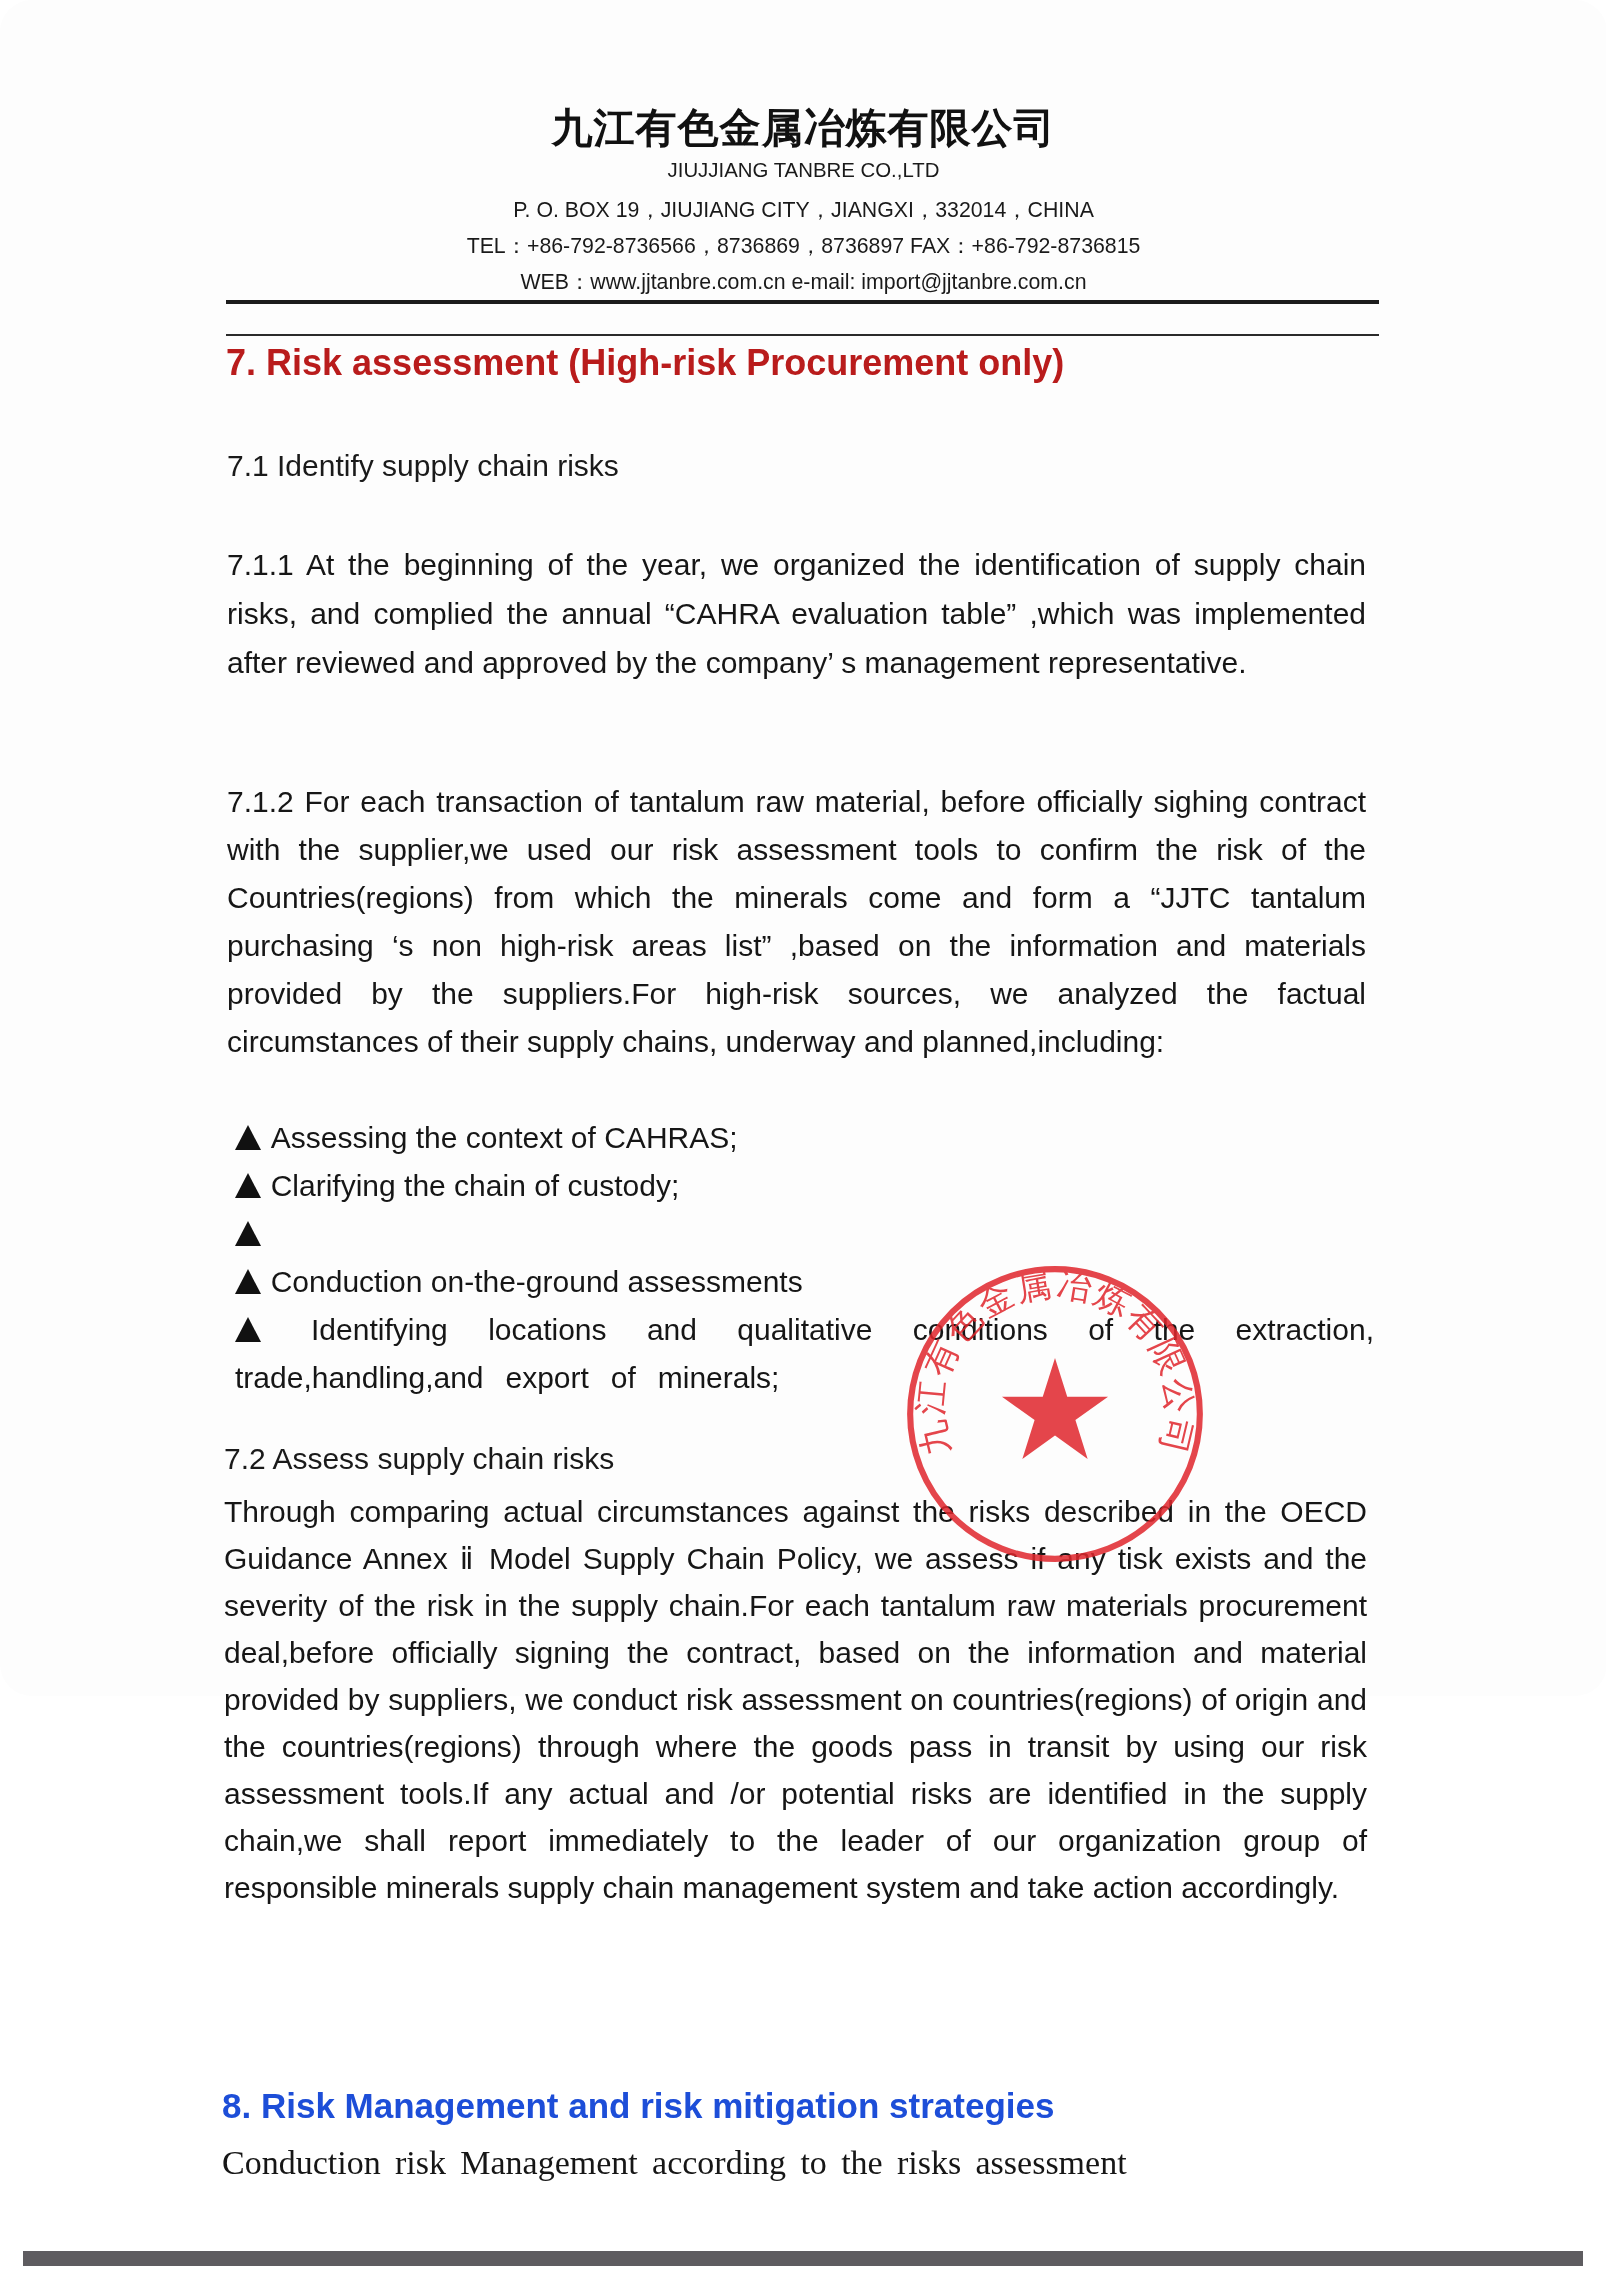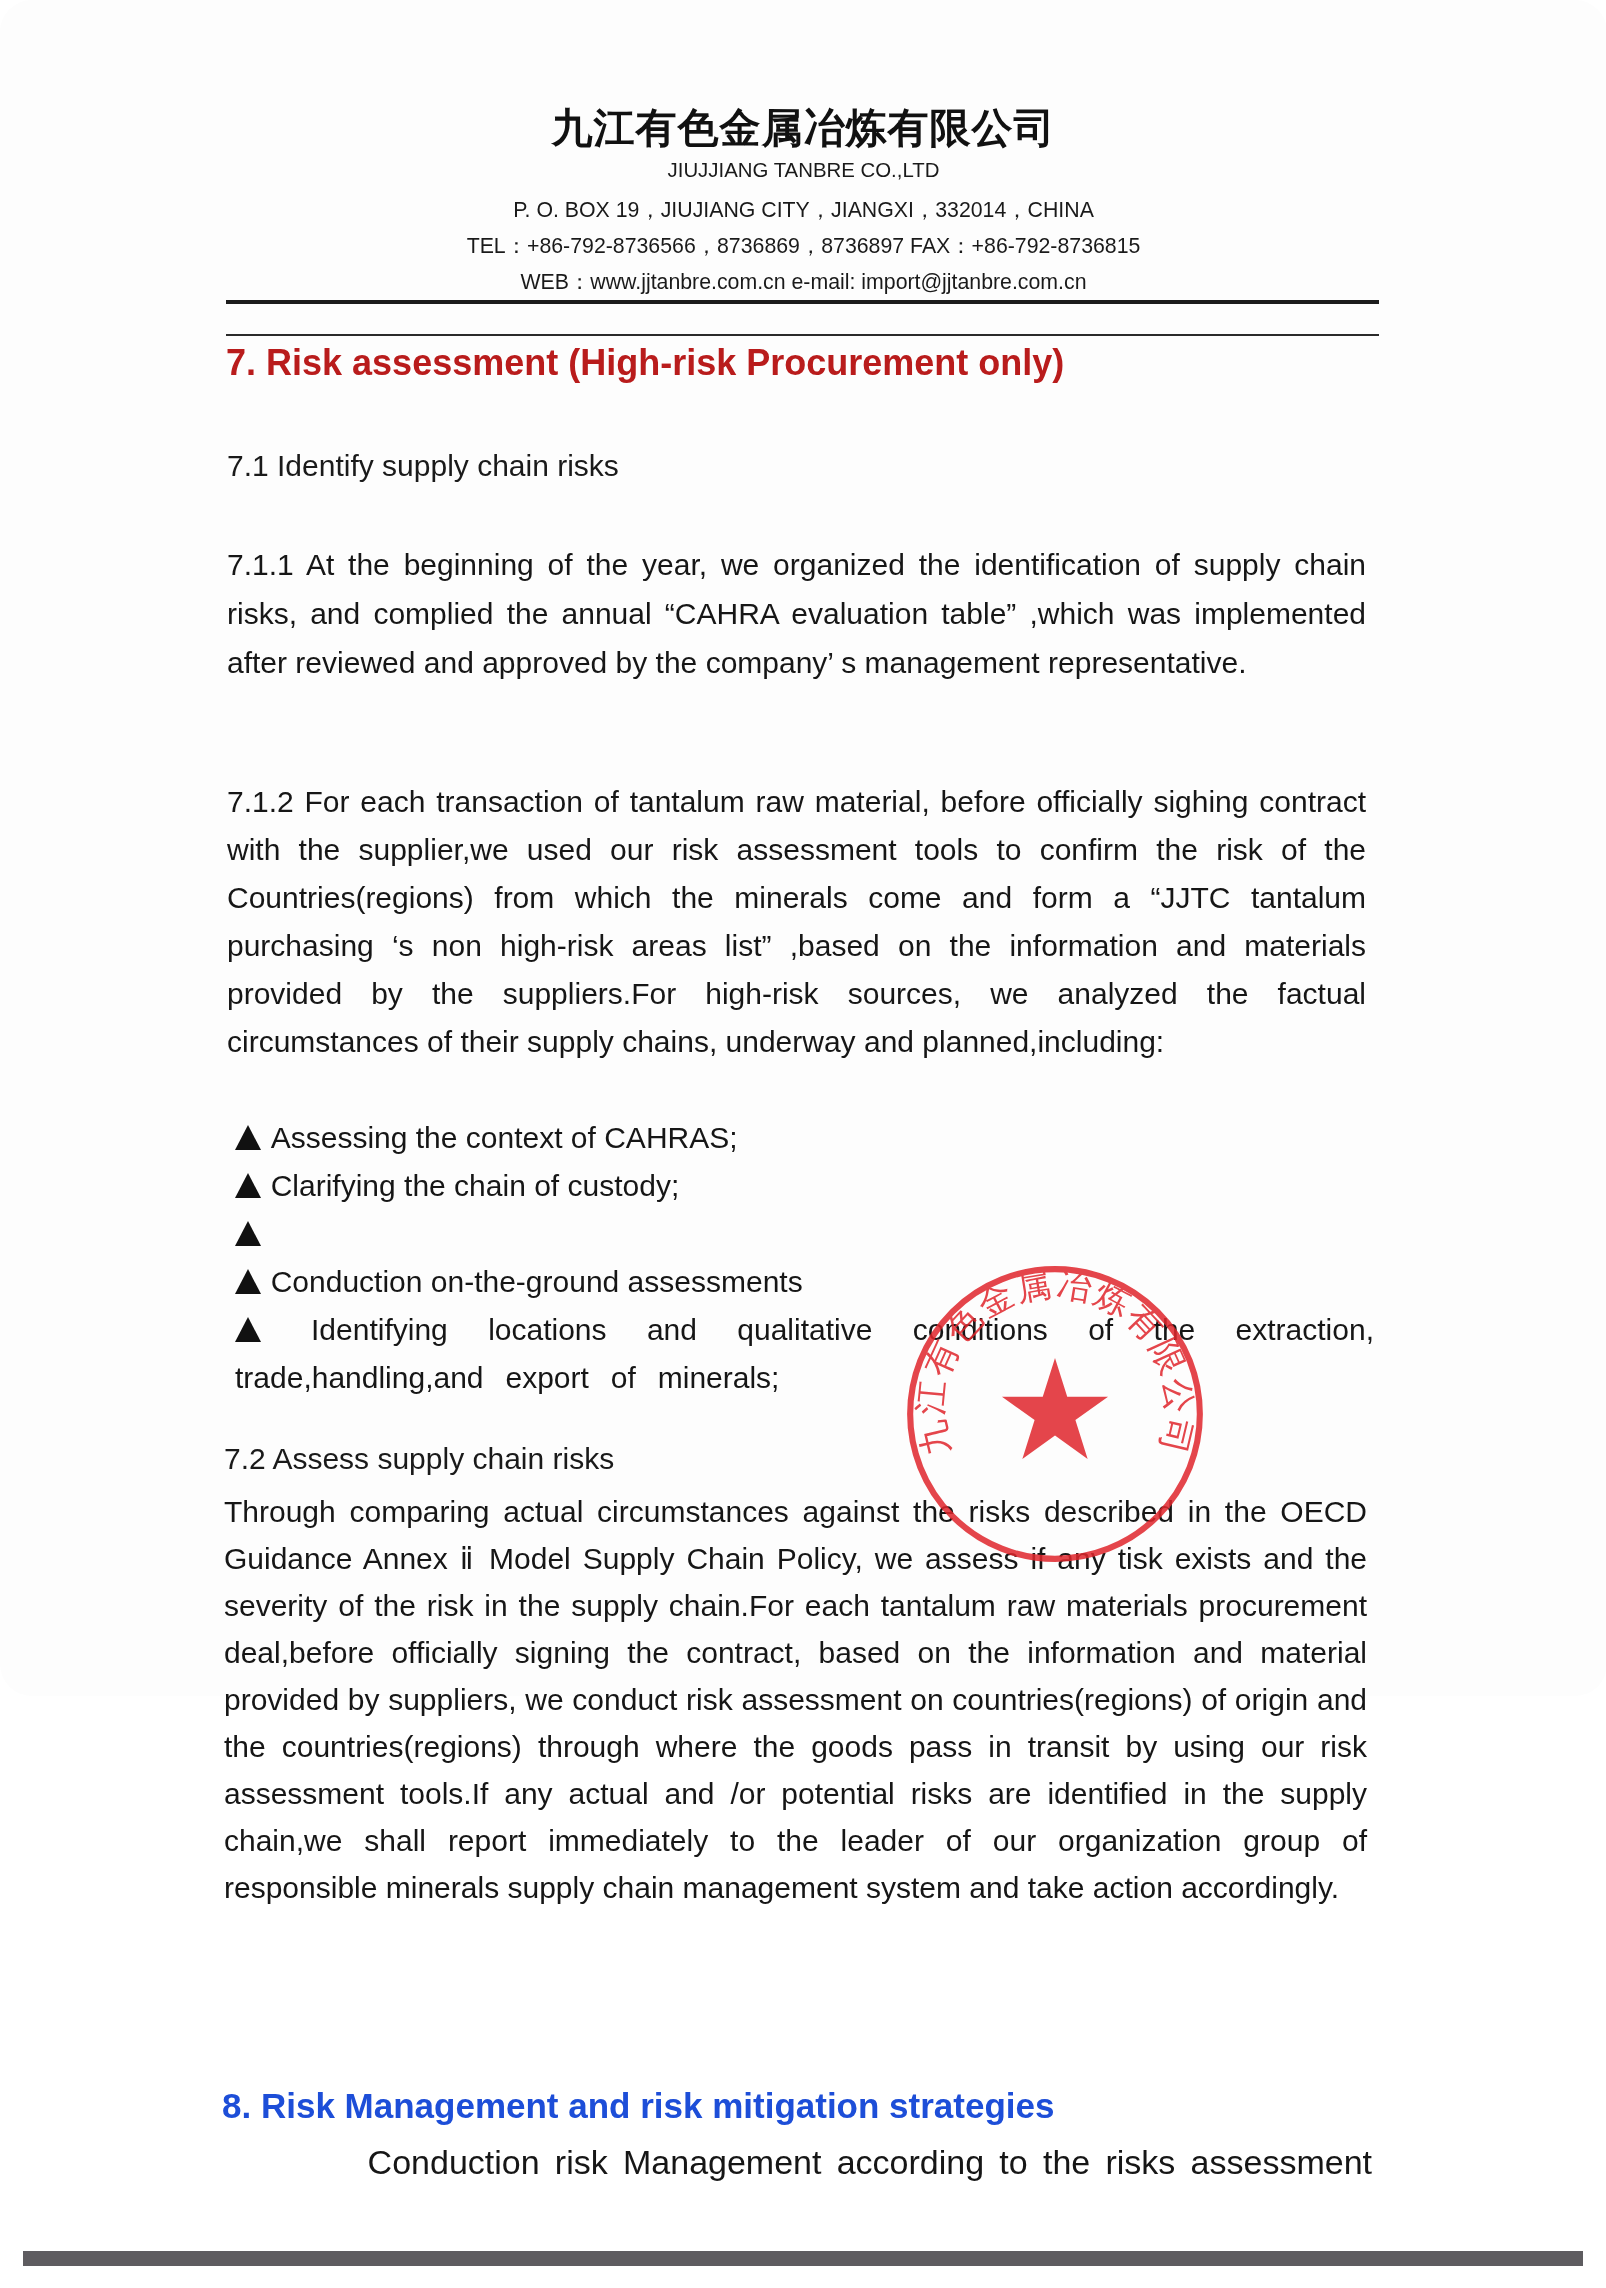--- a/index.html
+++ b/index.html
@@ -28,21 +28,21 @@
           text-align: justify; color: #161616; }
   .p711 { top: 540px; line-height: 49px; }
   .p712 { top: 778px; line-height: 48px; }
   .bullets { position: absolute; left: 227px; width: 1139px; top: 1106px; margin: 8px; padding: 0; list-style: none;
              font-size: 30px; line-height: 48px; color: #161616; }
   .bullets li { text-align: justify; }
   .tri { display: inline-block; width: 0; height: 0; border-left: 13.6px solid transparent;
          border-right: 13.6px solid transparent; border-bottom: 25px solid #111; margin-right: 9.7px;
          vertical-align: -1.9px; }
   .p72 { left: 224px; top: 1488px; width: 1143px; line-height: 47px; }
-  .p8 { left: 222px; top: 2138px; width: 1150px; font-size: 34px; line-height: 49px; text-align: right; word-spacing: 5.8px; }
+  .p8 { left: 222px; top: 2138px; width: 1150px; font-size: 34px; line-height: 49px; text-align: left; word-spacing: 5.8px; font-family: Liberation Serif, serif; }
 
   .bottom-bar { position: absolute; left: 23px; width: 1560px; top: 2251px; height: 14.6px; background: #5e5c60; }
 
   
   .stamp { position: absolute; left: 902px; top: 1261px; width: 306px; height: 306px; opacity: 0.85; pointer-events: none; }
 </style>
 </head>
 <body>
 
 <div class="page">

